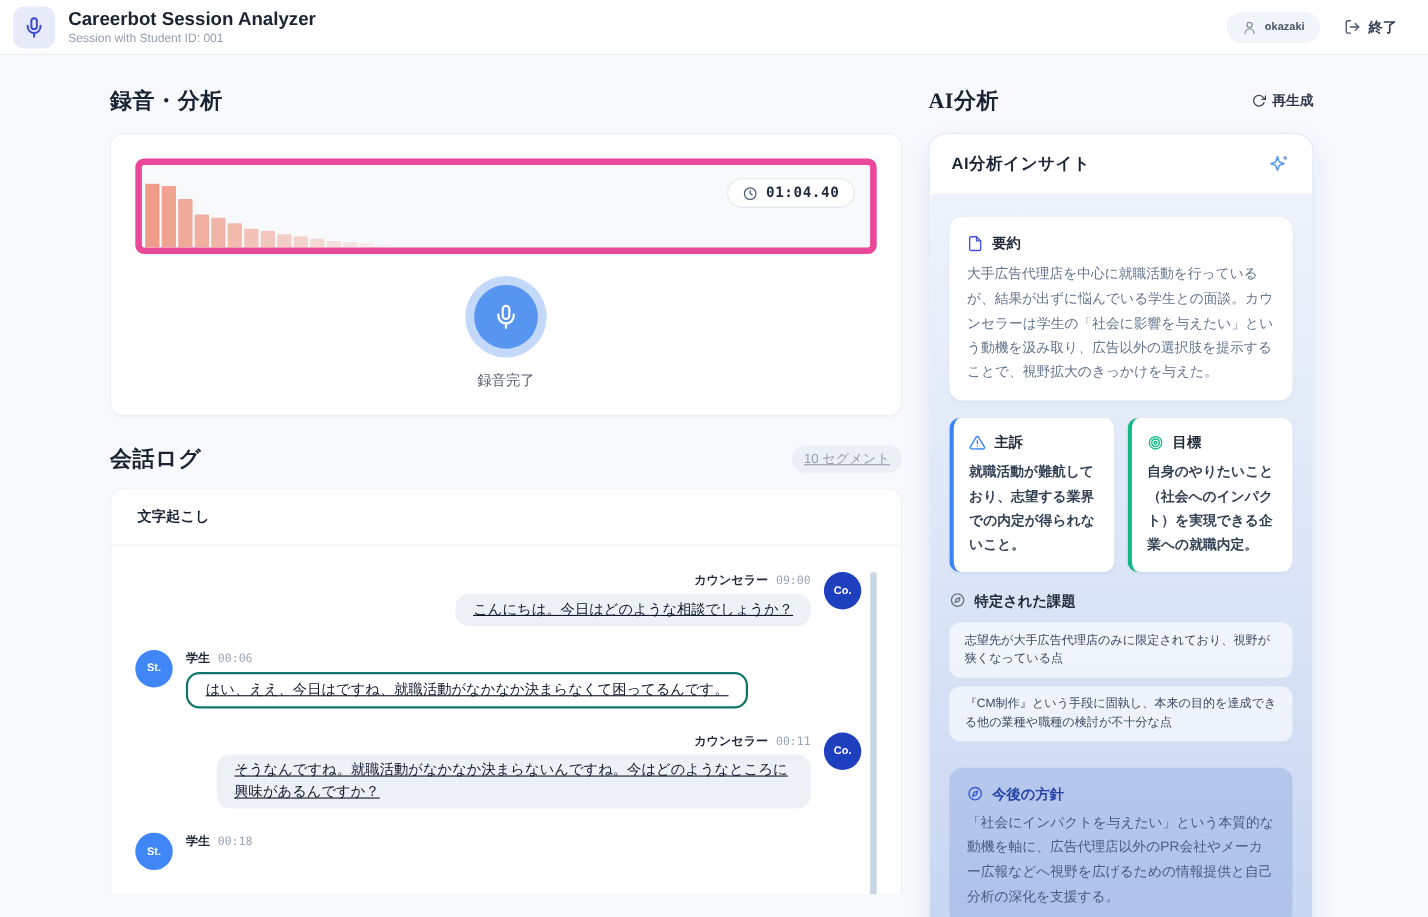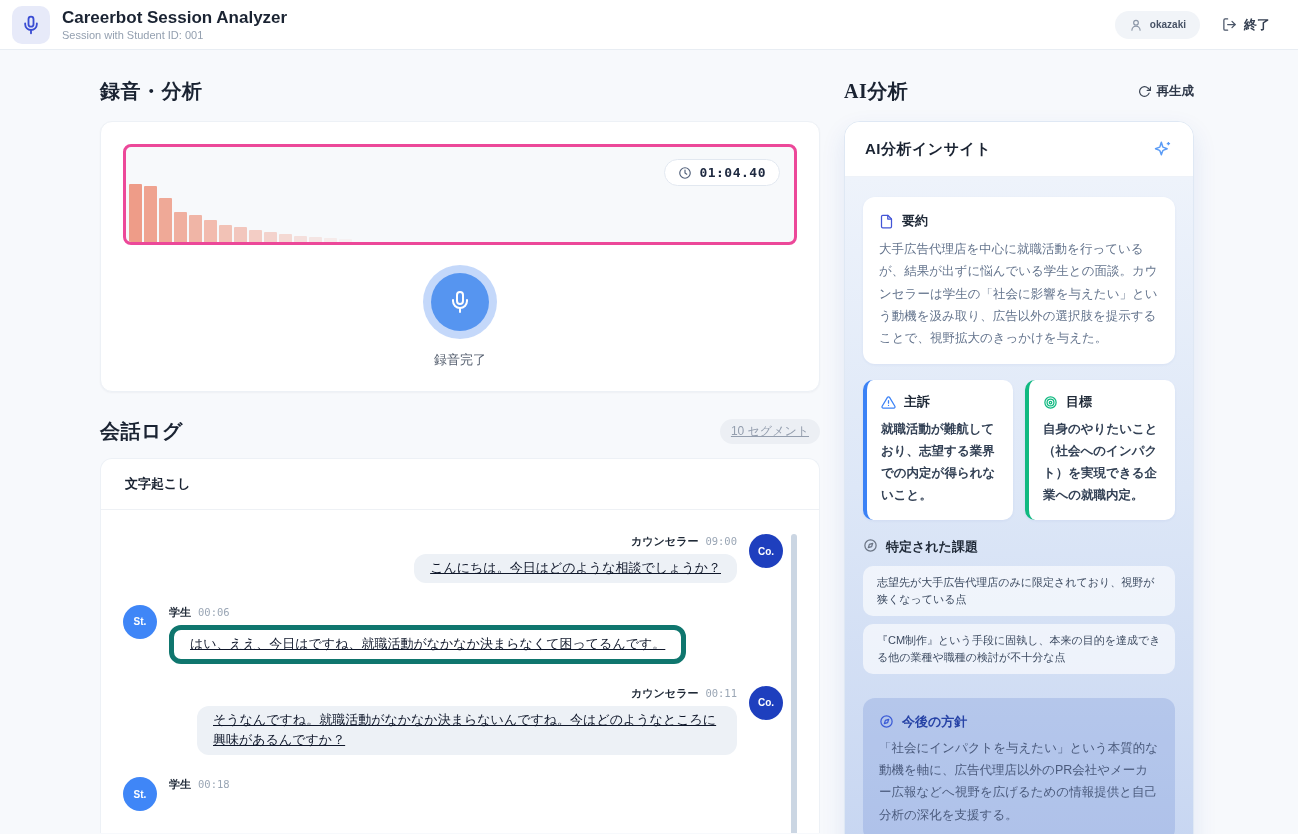--- a/index.html
+++ b/index.html
@@ -42,22 +42,22 @@
     font-family:"Liberation Serif","DejaVu Serif",serif;
     font-size:20px; font-weight:700; color:#1a2332; letter-spacing:.5px;
   }
   .sec-row { display:flex; align-items:center; justify-content:space-between; }
   
   .rec-card {
     margin-top:16px; background:#fff; border:1px solid #edf1f6; border-radius:12px;
     box-shadow:0 1px 2px rgba(16,24,40,.04); padding:22px;
   }
   .waveform {
-    position:relative; height:101px; background:#f7f9fb; border-radius:8px;
-    border:3px solid #ec4899; overflow:hidden;
+    position:relative; height:87px; background:#f7f9fb; border-radius:8px;
+    border:6px solid #ec4899; overflow:hidden;
   }
   .timer-badge {
     position:absolute; top:12px; right:14px; background:#fff; border:1px solid #e2e8f0;
     border-radius:999px; padding:5px 13px; display:flex; align-items:center; gap:7px;
     font-family:"DejaVu Sans Mono","Liberation Mono",monospace;
     font-size:13px; font-weight:700; color:#1e2940; letter-spacing:.5px;
   }
   .timer-badge .ic { color:#51607a; display:flex; }
   .bars { position:absolute; left:3px; bottom:0; display:flex; align-items:flex-end; gap:2px; height:100%; }
   .bars div { width:13px; border-radius:1px 1px 0 0; }
@@ -97,21 +97,21 @@
   .msg.student .avatar { background:#3f86f7; }
   .msg-body { max-width:540px; display:flex; flex-direction:column; }
   .msg.counselor .msg-body { align-items:flex-end; }
   .msg-meta { font-size:11px; margin-bottom:5px; display:flex; gap:7px; align-items:baseline; }
   .msg-speaker { font-weight:700; color:#1f2937; }
   .msg-time { color:#9aa6b5; font-family:"DejaVu Sans Mono","Liberation Mono",monospace; font-size:10.5px; }
   .msg-bubble {
     font-size:13px; line-height:1.6; color:#0f172a; padding:4px 16px; border-radius:12px;text-decoration:underline;
   }
   .msg.counselor .msg-bubble { background:#edf1f6; }
-  .msg.student .msg-bubble { background:#fff; border:5px solid #0f766e; }
+  .msg.student .msg-bubble { background:#fff; border:2px solid #0f766e; }
   
   .regen-btn {
     display:flex; align-items:center; gap:6px; background:none; border:none; cursor:pointer;
     font-size:12.5px; font-weight:600; color:#2d3748; font-family:inherit;
   }
   .regen-btn .ic { color:#3c4656; display:flex; }
   .ai-card {
     margin-top:16px; border:1px solid #dfe8f4; border-radius:16px; overflow:hidden;
     box-shadow:0 10px 24px rgba(30,64,175,.10); background:#fff;
   }

